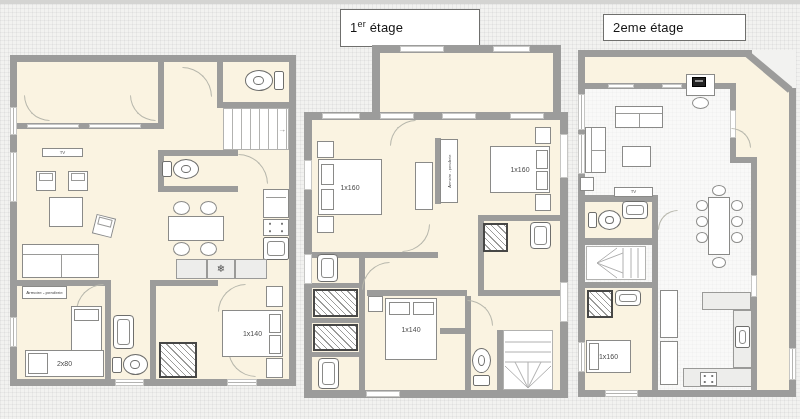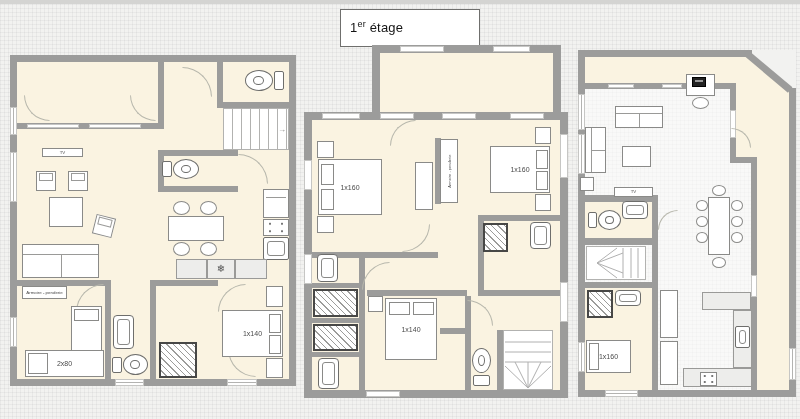--- a/index.html
+++ b/index.html
@@ -56,20 +56,23 @@
 </style>
 </head>
 <body>
 
 <div class="stage">
   <div class="topbar" data-r="0,0,800,4" style="left: 0px; top: 0px; width: 800px; height: 4px;"></div>
 
   <div class="titlebox" data-r="340,9,140,27" style="left: 340px; top: 9px; width: 140px; height: 38px;">
       <span><span>1</span><sup>er</sup><span> étage</span></span>
     </div>
+  <div class="titlebox" data-r="603,14,143,27" style="left: 603px; top: 14px; width: 143px; height: 27px;">
+      <span>2eme étage</span>
+    </div>
 
   <div class="plan" data-r="10,55,286,331" style="left: 10px; top: 55px; width: 286px; height: 331px;">
     <div class="room" data-r="3,3,280,325" style="left: 3px; top: 3px; width: 280px; height: 325px;"></div>
     <div class="stairsV" data-r="213,53,66,42" style="left: 213px; top: 53px; width: 66px; height: 42px;">
         <span class="arrow">→</span>
       </div>
     <div class="wall" data-r="0,0,286,7" style="left: 0px; top: 0px; width: 286px; height: 7px;"></div>
     <div class="wall" data-r="0,0,7,331" style="left: 0px; top: 0px; width: 7px; height: 331px;"></div>
     <div class="wall" data-r="279,0,7,331" style="left: 279px; top: 0px; width: 7px; height: 331px;"></div>
     <div class="wall" data-r="0,324,286,7" style="left: 0px; top: 324px; width: 286px; height: 7px;"></div>

